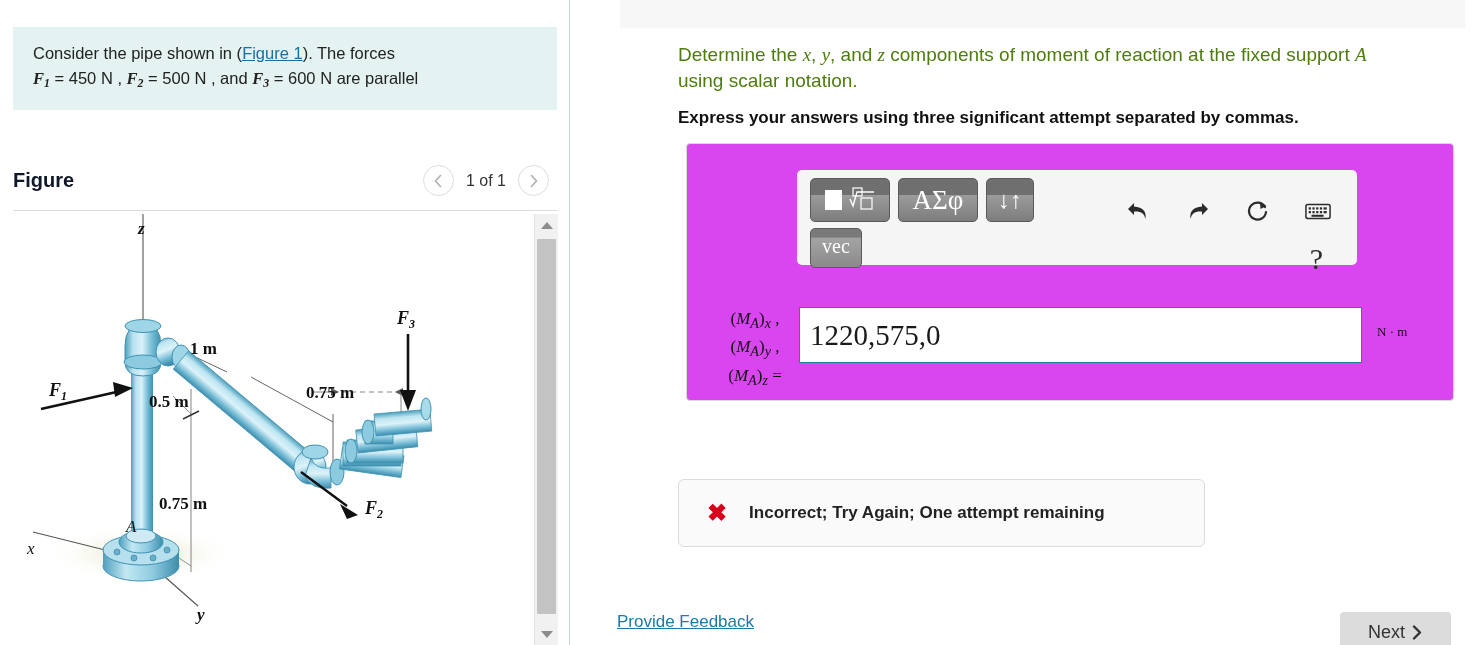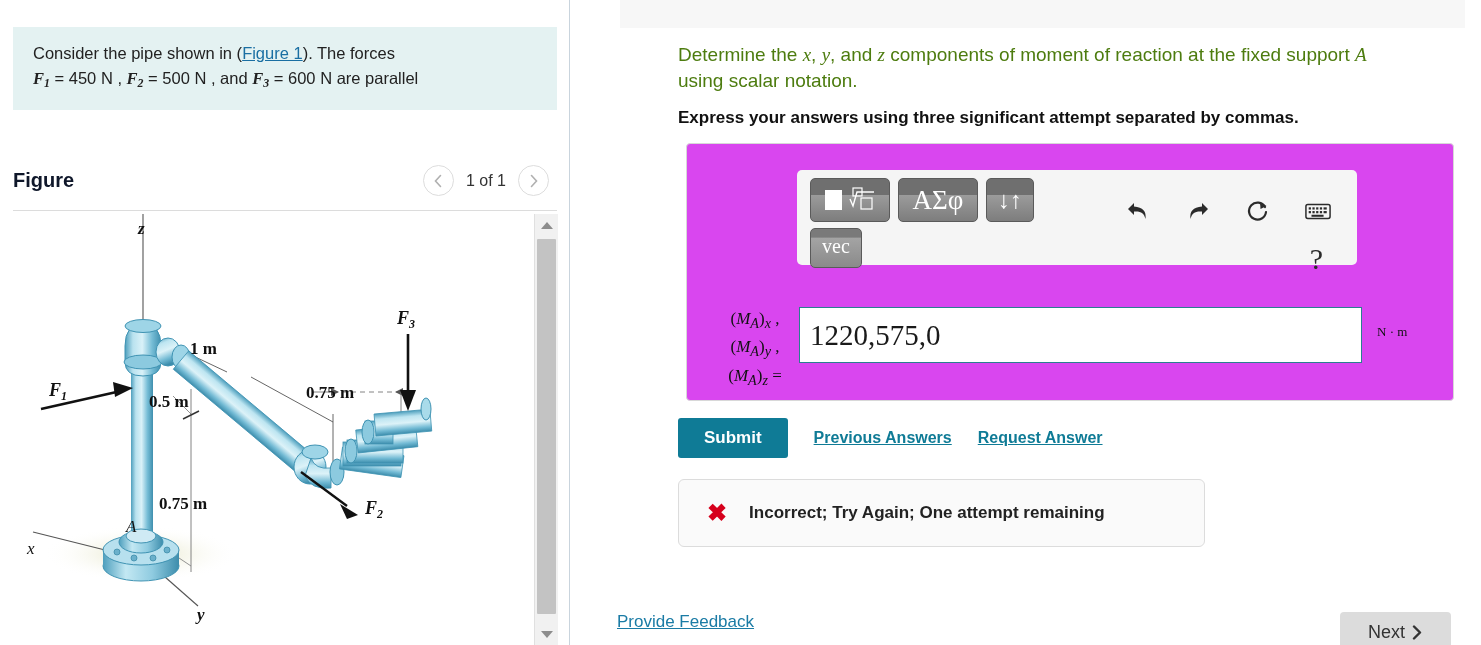--- a/index.html
+++ b/index.html
@@ -377,25 +377,20 @@
         <div>(<i>M</i><sub><i>A</i></sub>)<sub><i>x</i></sub> ,</div>
         <div>(<i>M</i><sub><i>A</i></sub>)<sub><i>y</i></sub> ,</div>
         <div>(<i>M</i><sub><i>A</i></sub>)<sub><i>z</i></sub> =</div>
       </div>
 
       <input class="ans-input" type="text" value="1220,575,0" style="">
 
       <div class="ans-units">N · m</div>
     </div>
 
-    <div class="submit-row">
-      <button class="btn-submit">Submit</button>
-      <span class="link">Previous Answers</span>
-      <span class="link">Request Answer</span>
-    </div>
 
     <div class="feedback-box">
       <span class="xmark">✖</span>
       <span class="fb-text">Incorrect; Try Again; One attempt remaining</span>
     </div>
 
     <div class="provide-feedback">Provide Feedback</div>
 
     <button class="next-btn">
       <span>Next</span>

